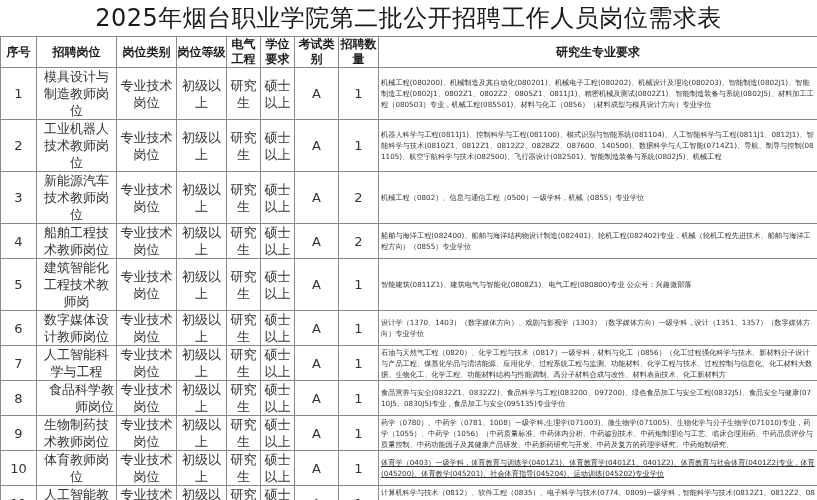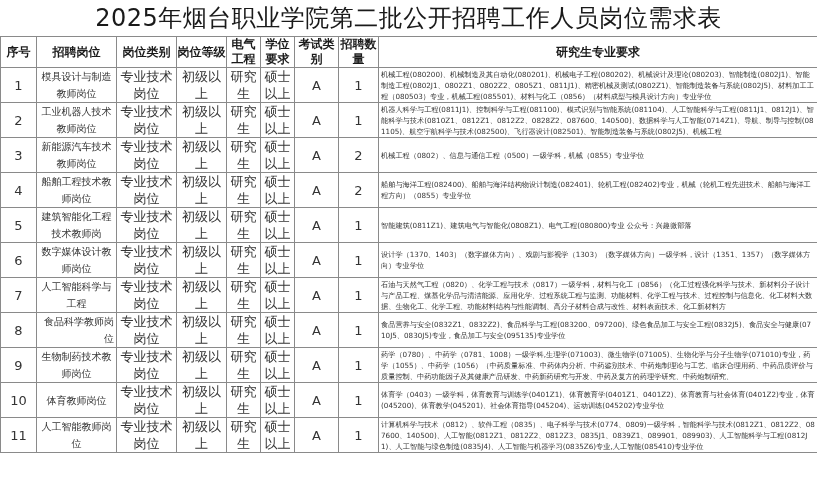--- a/index.html
+++ b/index.html
@@ -4,21 +4,21 @@
 <style>
   html, body { margin:0; padding:0; background:#ffffff; }
   body { width:817px; height:500px; overflow:hidden; position:relative; font-family:"DejaVu Sans", "Liberation Sans", sans-serif; color:#222; }
   .title { position:absolute; left:0; top:0; width:817px; height:36px; text-align:center; font-size:24px; line-height:36px; color:#1a1a1a; letter-spacing:0.5px; }
   table { position:absolute; left:0; top:36px; border-collapse:collapse; table-layout:fixed; width:817px; }
   td, th { border:1px solid #8a8a8a; padding:0; overflow:hidden; }
   th { height:29px; font-size:12px; font-weight:bold; line-height:15px; text-align:center; color:#1a1a1a; }
   td { text-align:center; font-size:13px; line-height:17px; color:#333; }
   tr.row td { height:32px; }
   td.req { text-align:left; font-size:7.2px; line-height:11px; padding:0 2px; color:#333; vertical-align:middle; word-break:break-all; }
-  td.pos { font-size:10px; line-height:17px; padding:0 2px; }
+  td.pos { font-size:13px; line-height:17px; padding:0 2px; }
 </style>
 </head>
 <body>
 
 <div class="title">2025年烟台职业学院第二批公开招聘工作人员岗位需求表</div>
 
 <table>
   <colgroup>
     <col style="width:36px">
       <col style="width:80px">
@@ -145,21 +145,21 @@
       </tr>
       <tr class="row">
         <td style="height: 33px;">10</td>
         <td class="pos" style="height: 33px;">体育教师岗位</td>
         <td style="height: 33px;">专业技术岗位</td>
         <td style="height: 33px;">初级以上</td>
         <td style="height: 33px;">研究生</td>
         <td style="height: 33px;">硕士以上</td>
         <td style="height: 33px;">A</td>
         <td style="height: 33px;">1</td>
-        <td class="req" style="height: 33px;">体育学（0403）一级学科，体育教育与训练学(0401Z1)、体育教育学(0401Z1、0401Z2)、体育教育与社会体育(0401Z2)专业，体育(045200)、体育教学(045201)、社会体育指导(045204)、运动训练(045202)专业学位</td>
+        <td class="req" style="height: 33px; text-decoration: underline;">体育学（0403）一级学科，体育教育与训练学(0401Z1)、体育教育学(0401Z1、0401Z2)、体育教育与社会体育(0401Z2)专业，体育(045200)、体育教学(045201)、社会体育指导(045204)、运动训练(045202)专业学位</td>
       </tr>
       <tr class="row">
         <td style="height: 32px;">11</td>
         <td class="pos" style="height: 32px;">人工智能教师岗位</td>
         <td style="height: 32px;">专业技术岗位</td>
         <td style="height: 32px;">初级以上</td>
         <td style="height: 32px;">研究生</td>
         <td style="height: 32px;">硕士以上</td>
         <td style="height: 32px;">A</td>
         <td style="height: 32px;">1</td>

